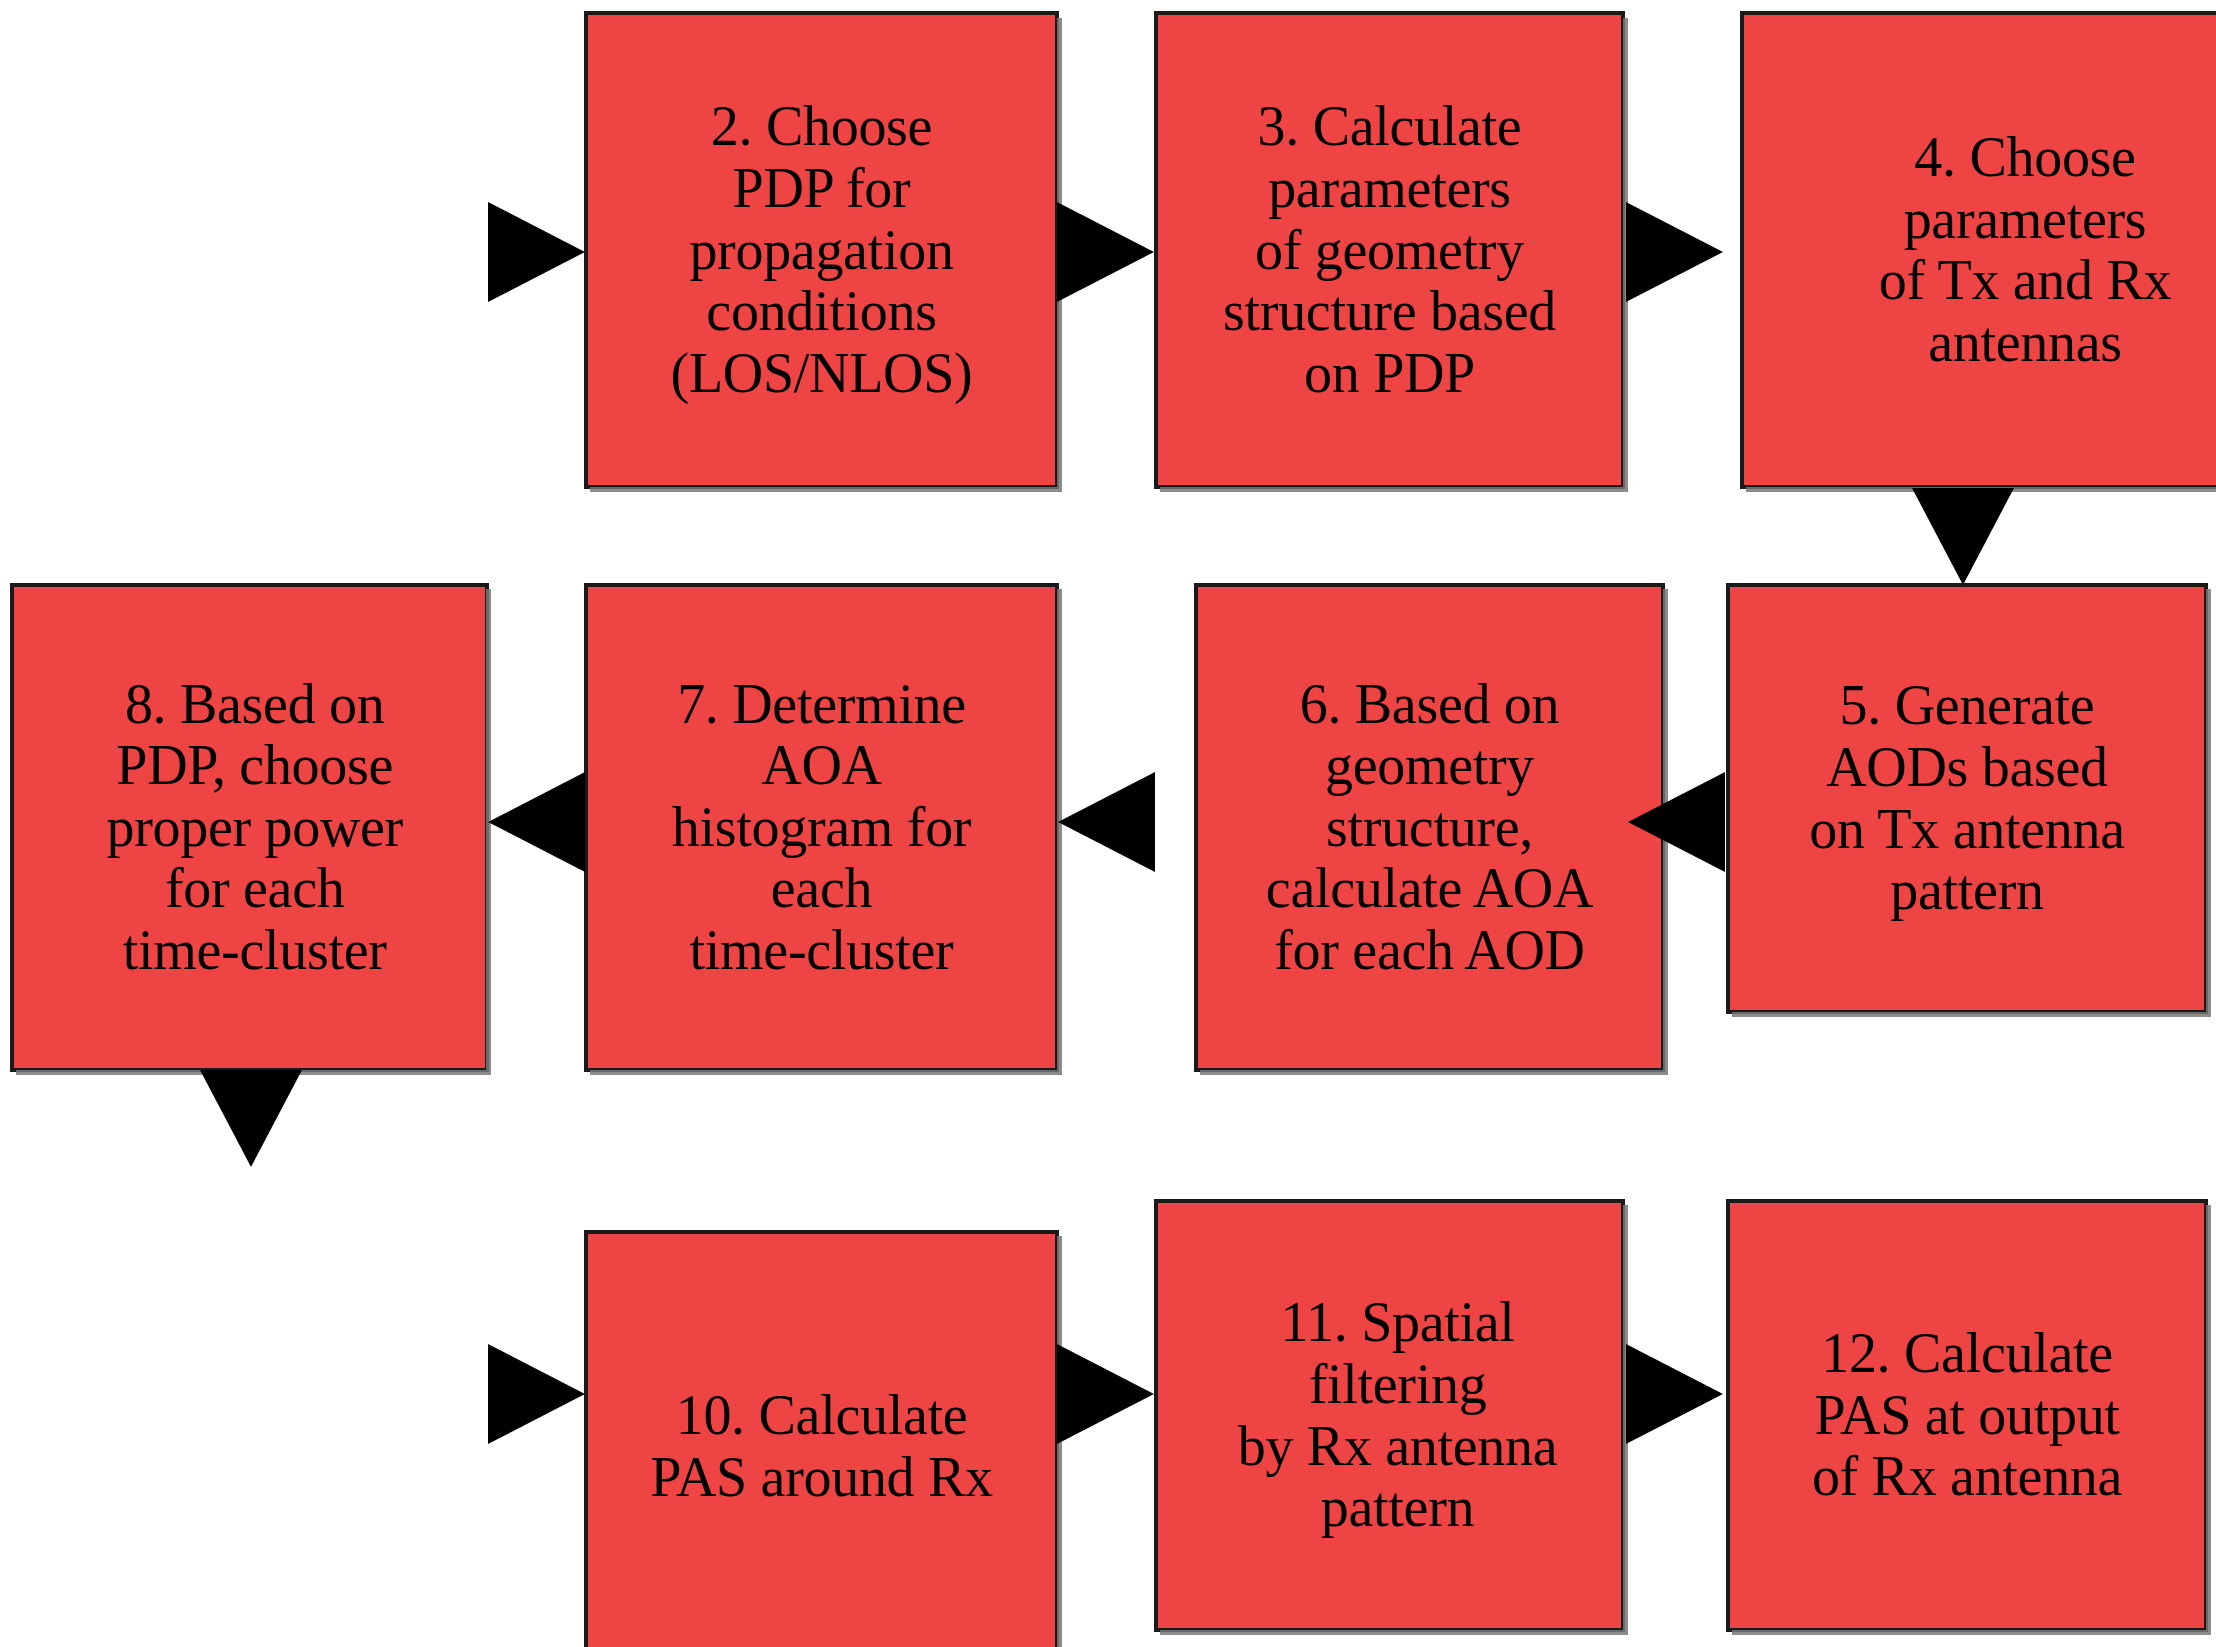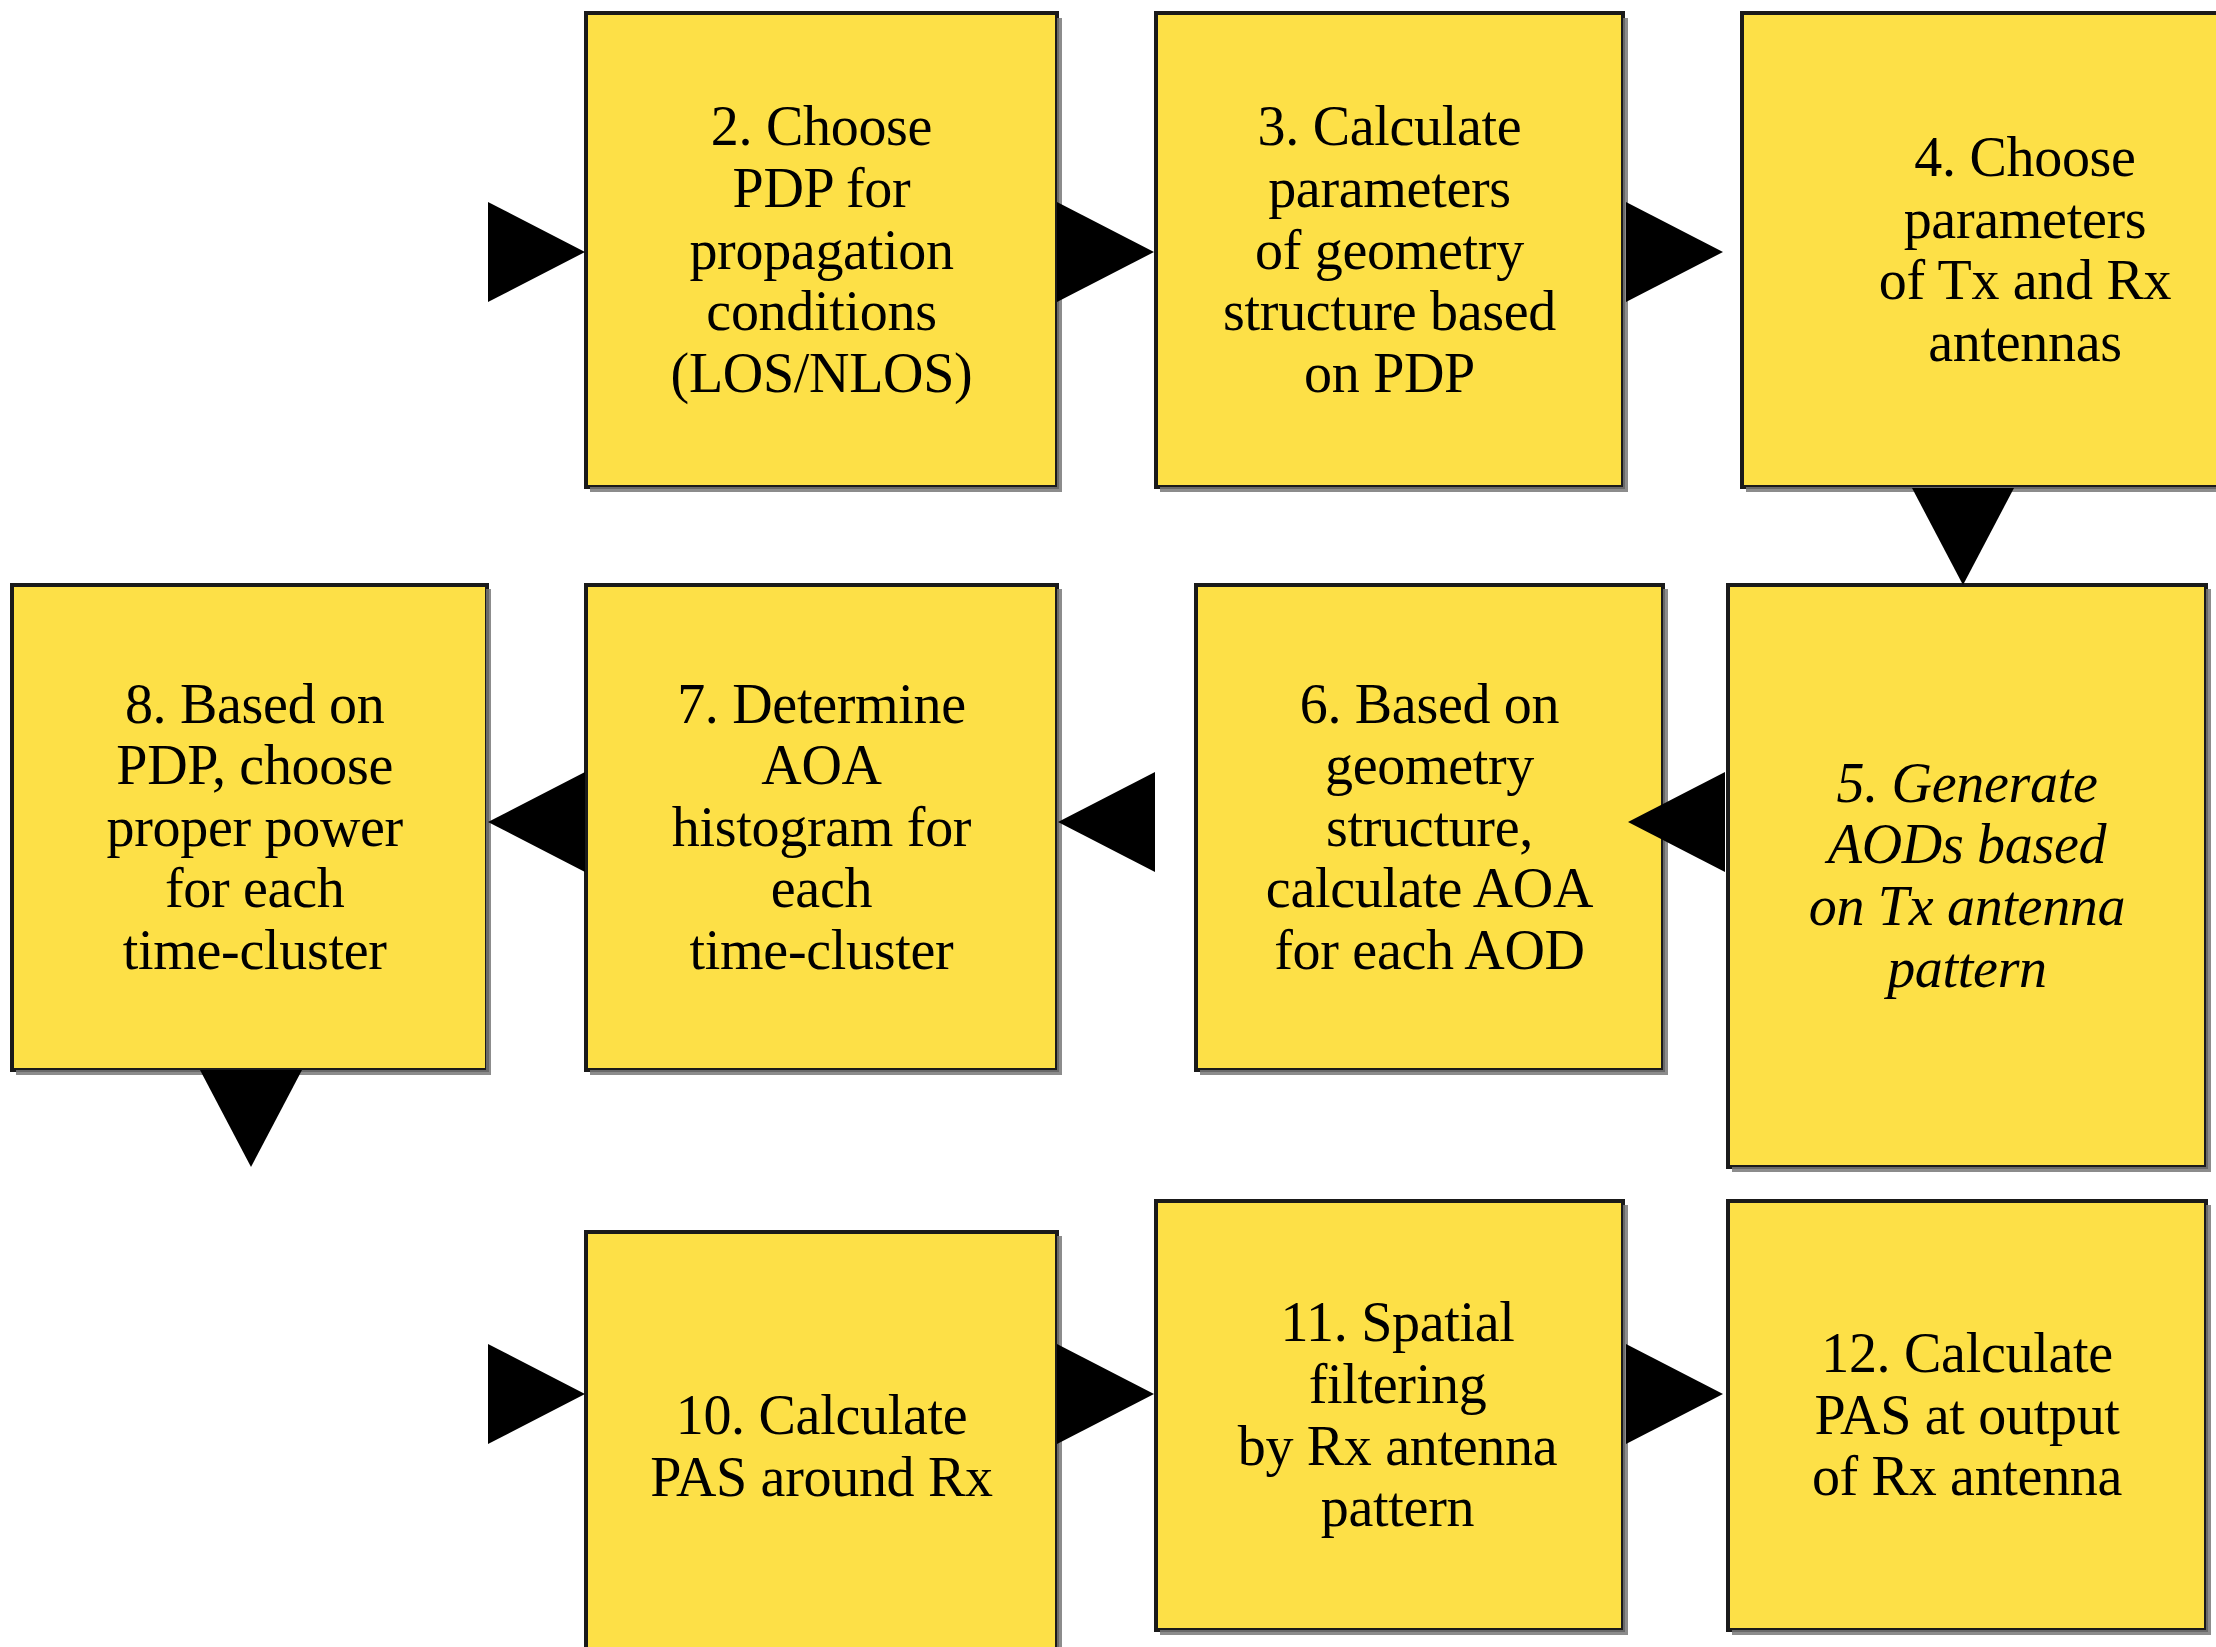--- a/index.html
+++ b/index.html
@@ -2,21 +2,21 @@
 <html style="font-size:13px"><head>
 <meta charset="utf-8">
 <style>
   html,body{margin:0;padding:0;background:#ffffff;}
   body{width:2216px;height:1647px;font-family:"Liberation Serif",serif;}
   #stage{position:relative;width:2216px;height:1647px;background:#fff;overflow:hidden;}
 
   .node{
     position:absolute;
     box-sizing:border-box;
-    background:#fde047;
+    background:#ef4444;
     border:4px solid #1a1a1a;
     display:flex;
     align-items:center;
     justify-content:center;
     z-index:2;
   }
   .node .label{
     display:block;
     width:100%;
     text-align:center;
@@ -113,21 +113,21 @@
   </div>
 
   <div class="node" style="left:1194px;top:583px;width:471px;height:489px;">
     <span class="label">6. Based on
 geometry
 structure,
 calculate AOA
 for each AOD</span>
   </div>
 
-  <div class="node" style="left:1726px;top:583px;width:482px;height:586px;font-style:italic;">
+  <div class="node" style="left:1726px;top:583px;width:482px;height:431px;">
     <span class="label">5. Generate
 AODs based
 on Tx antenna
 pattern</span>
   </div>
 
   <div class="arrow left" style="left:1628px;top:772px;"></div>
   <div class="arrow left" style="left:1058px;top:772px;"></div>
   <div class="arrow left" style="left:488px;top:772px;"></div>
 

